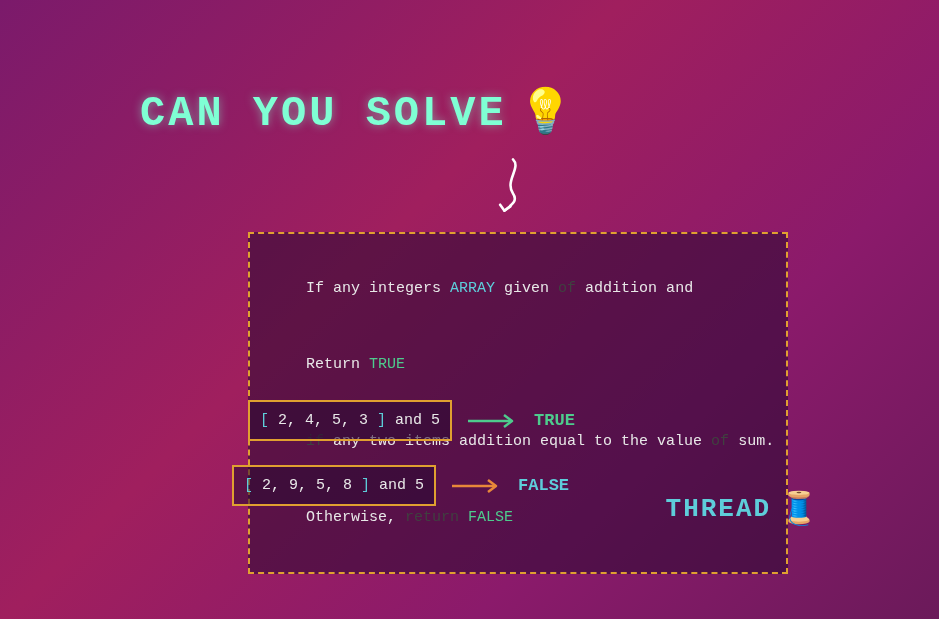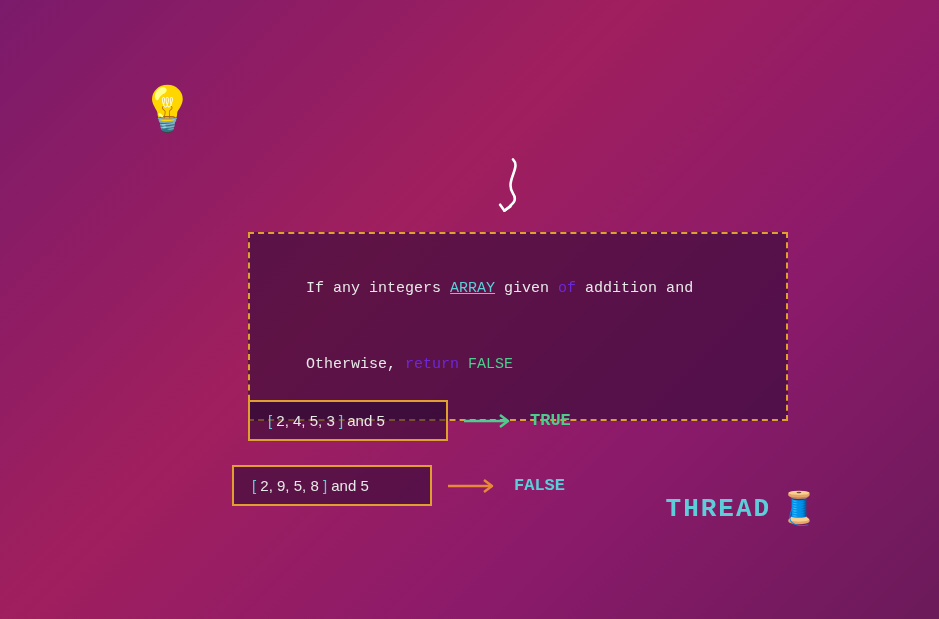--- a/index.html
+++ b/index.html
@@ -63,38 +63,38 @@
       font-size: 15px;
       font-family: 'Courier New', Courier, monospace;
     }
 
     .code-line {
       display: block;
       white-space: pre;
     }
 
     .c-white { color: #e8e8e8; }
-    .c-cyan  { color: #5ecdda; text-decoration: underline; }
+    .c-cyan  { color: #5ecdda; }
     .c-green { color: #4ecb8d; }
-    .c-orange { color: #6d28d9; }
+    .c-orange { color: #404040; }
 
     
     .example-row {
       position: absolute;
       display: flex;
       align-items: center;
       gap: 16px;
     }
 
     .example-box {
       border: 2px solid #e0a030;
       background: rgba(40, 10, 50, 0.55);
-      padding: 10px 18px;
+      padding: 10px 10px;
       font-size: 15px;
-      font-family: Liberation Sans, sans-serif;
+      font-family: Liberation Mono, monospace;
       color: #e8e8e8;
       min-width: 200px;
     }
 
     .example-box .bracket { color: #5ecdda; }
     .example-box .num { color: #e8e8e8; }
     .example-box .and-word { color: #e8e8e8; }
 
     .arrow-svg {
       width: 50px;
@@ -134,38 +134,45 @@
     }
 
     .thread-emoji {
       font-size: 32px;
     }
   </style>
 </head>
 <body>
 
 <div class="title-area">
+  <span class="title-text">CAN YOU SOLVE</span>
   <span class="bulb-icon">💡</span>
 </div>
 
 <div class="swirl-area">
   <svg class="swirl-svg" viewBox="0 0 50 70" fill="none" xmlns="http://www.w3.org/2000/svg">
     <path d="M25 5 C 35 15, 15 30, 25 45 C 32 55, 20 60, 15 65" stroke="white" stroke-width="3" fill="none" stroke-linecap="round"></path>
     <polyline points="10,58 15,65 22,60" stroke="white" stroke-width="3" fill="none" stroke-linecap="round" stroke-linejoin="round"></polyline>
   </svg>
 </div>
 
 <div class="code-box">
 
   <span class="code-line">
     <span class="c-white">If</span><span class="c-white"> any integers </span><span class="c-cyan">ARRAY</span><span class="c-white"> given </span><span class="c-orange">of</span><span class="c-white"> addition and</span>
   </span>
 
 
-
+  <span class="code-line">
+    <span class="c-white">Return </span><span class="c-green">TRUE</span>
+  </span>
+
+  <span class="code-line">
+    <span class="c-orange">if</span><span class="c-white"> any two items addition equal to the value </span><span class="c-orange">of</span><span class="c-white"> sum.</span>
+  </span>
 
   <span class="code-line">
     <span class="c-white">Otherwise, </span><span class="c-orange">return </span><span class="c-green">FALSE</span>
   </span>
 </div>
 
 <div class="example-row" style="top: 400px; left: 248px;">
   <div class="example-box">
     <span class="bracket">[ </span><span class="num">2, 4, 5, 3</span><span class="bracket"> ]</span><span class="and-word"> and 5</span>
   </div>

